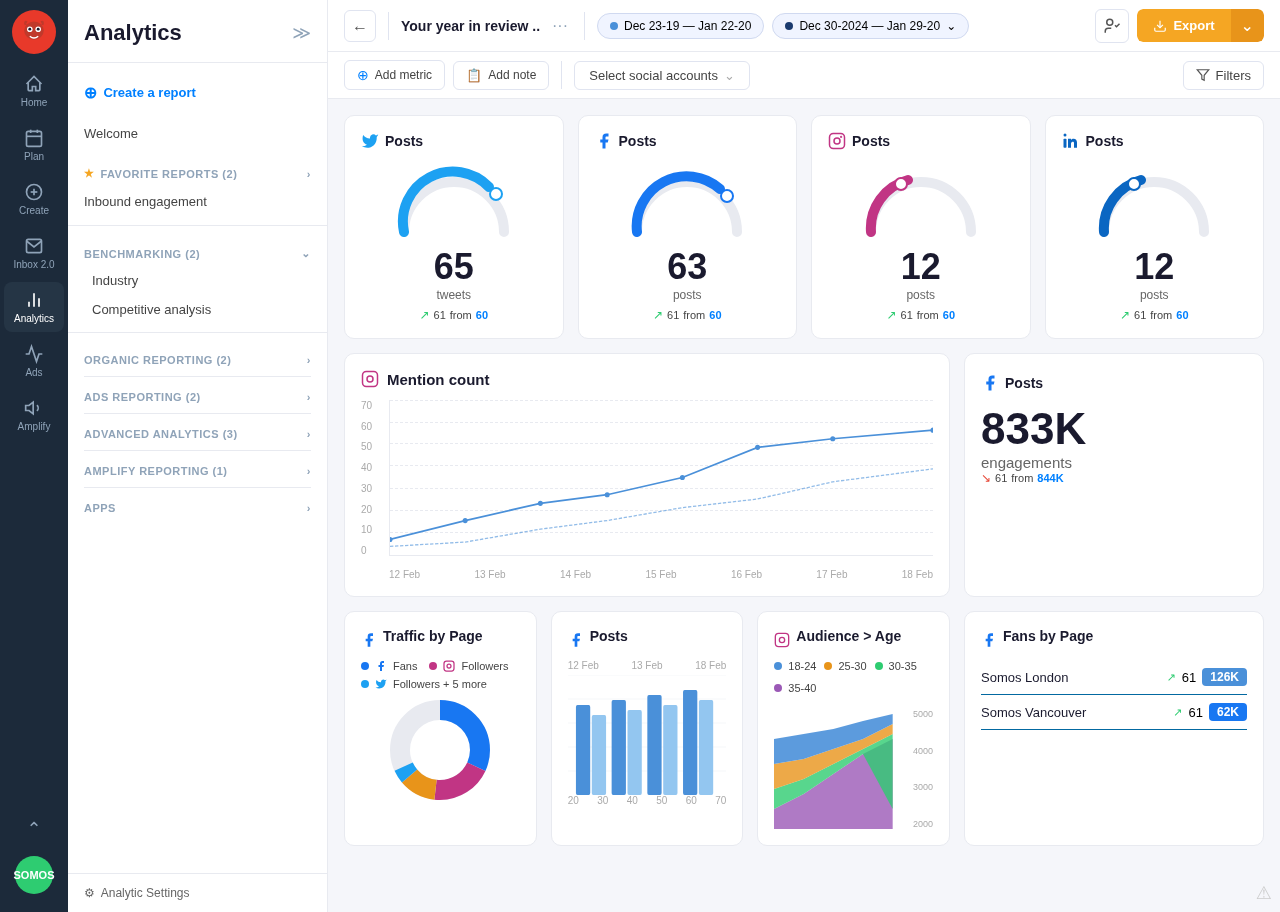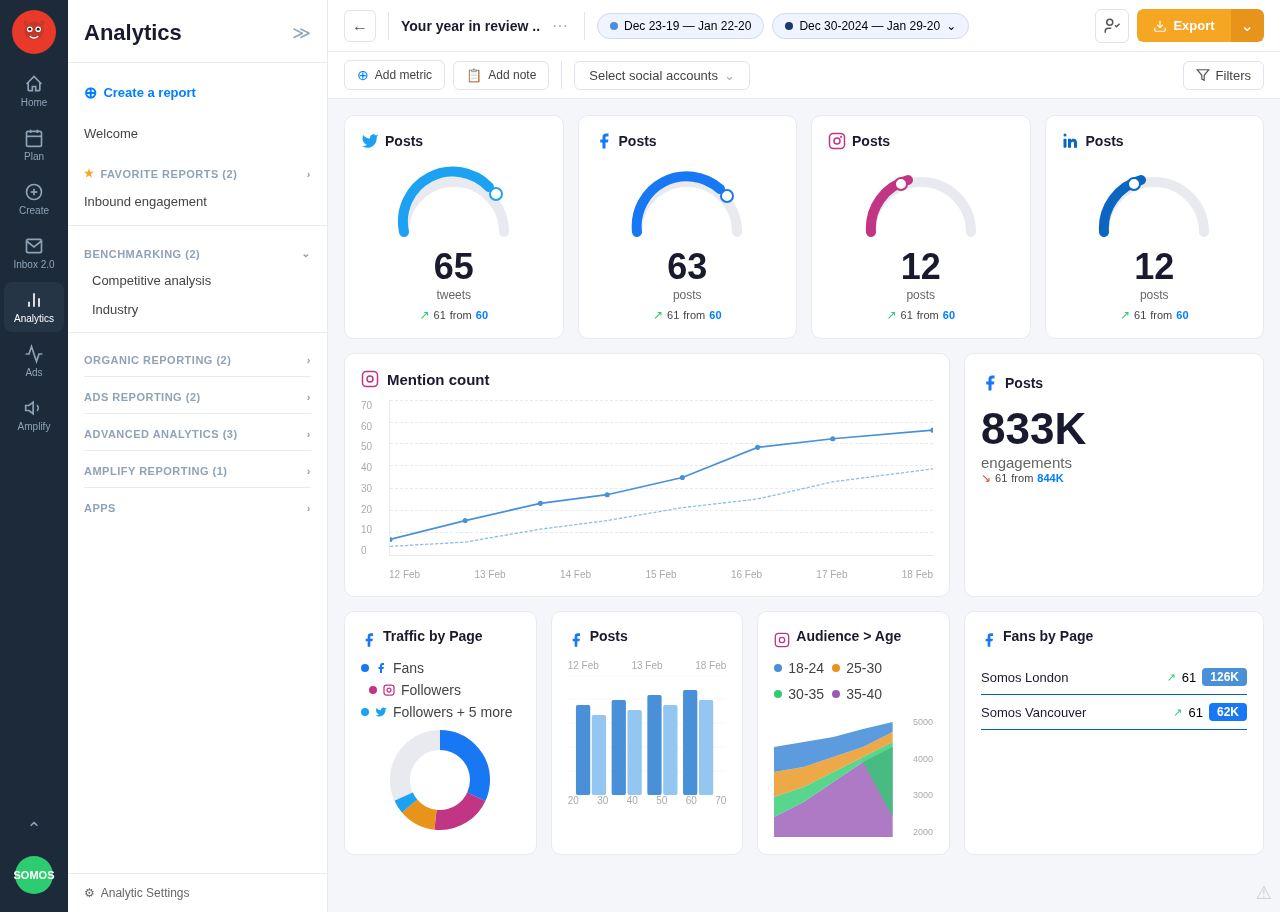--- a/index.html
+++ b/index.html
@@ -195,21 +195,21 @@
     
     .engagement-card { background: #fff; border-radius: 10px; padding: 20px 16px; border: 1px solid #e8eaf0; }
     .engagement-value { font-size: 44px; font-weight: 800; color: #1a1a2e; }
     .engagement-label { font-size: 15px; color: #666; margin-bottom: 0; }
     .engagement-footer { font-size: 11px; color: #444; display: flex; align-items: center; gap: 4px; }
 
     
     .bottom-row { display: grid; grid-template-columns: 1fr 1fr 1fr 300px; gap: 14px; }
     .bottom-card { background: #fff; border-radius: 10px; padding: 16px; border: 1px solid #e8eaf0; }
     .bottom-card-title { font-size: 14px; font-weight: 700; color: #1a1a2e; margin-bottom: 8px; }
-    .legend-row { display: flex; align-items: center; gap: 6px; font-size: 14px; color: #444; margin-bottom: 2px; }
+    .legend-row { display: flex; align-items: center; gap: 6px; font-size: 11px; color: #444; margin-bottom: 2px; }
     .legend-dot { width: 8px; height: 8px; border-radius: 50%; display: inline-block; flex-shrink: 0; }
 
     
     .donut-area { display: flex; justify-content: center; align-items: center; height: 100px; margin: 8px 0; }
 
     
     .fans-row { display: flex; align-items: center; justify-content: space-between; padding: 8px 0; border-bottom: 1px solid #0369a1; font-size: 13px; }
     .fans-name { color: #1a1a2e; font-weight: 500; }
     .fans-badge { background: #4a90d9; color: #fff; border-radius: 4px; padding: 2px 8px; font-size: 12px; font-weight: 600; }
     .fans-count { display: flex; align-items: center; gap: 6px; }
@@ -323,24 +323,24 @@
       <span>Inbound engagement</span>
     </div>
 
     <div style="height:4px; border-top: 1px solid #e8eaf0; margin: 8px 0;"></div>
 
     <div class="section-header">
       <span>BENCHMARKING (2)</span>
       <span>⌄</span>
     </div>
     <div class="sub-item">
+      <span>Industry</span>
+    </div>
+    <div class="sub-item">
       <span>Competitive analysis</span>
-    </div>
-    <div class="sub-item">
-      <span>Industry</span>
     </div>
 
     <div style="height:4px; border-top: 1px solid #e8eaf0; margin: 8px 0;"></div>
 
     <div class="section-header">
       <span>ORGANIC REPORTING (2)</span>
       <span>›</span>
     </div>
 
     <div style="height:1px; background:#e8eaf0; margin: 4px 16px;"></div>

